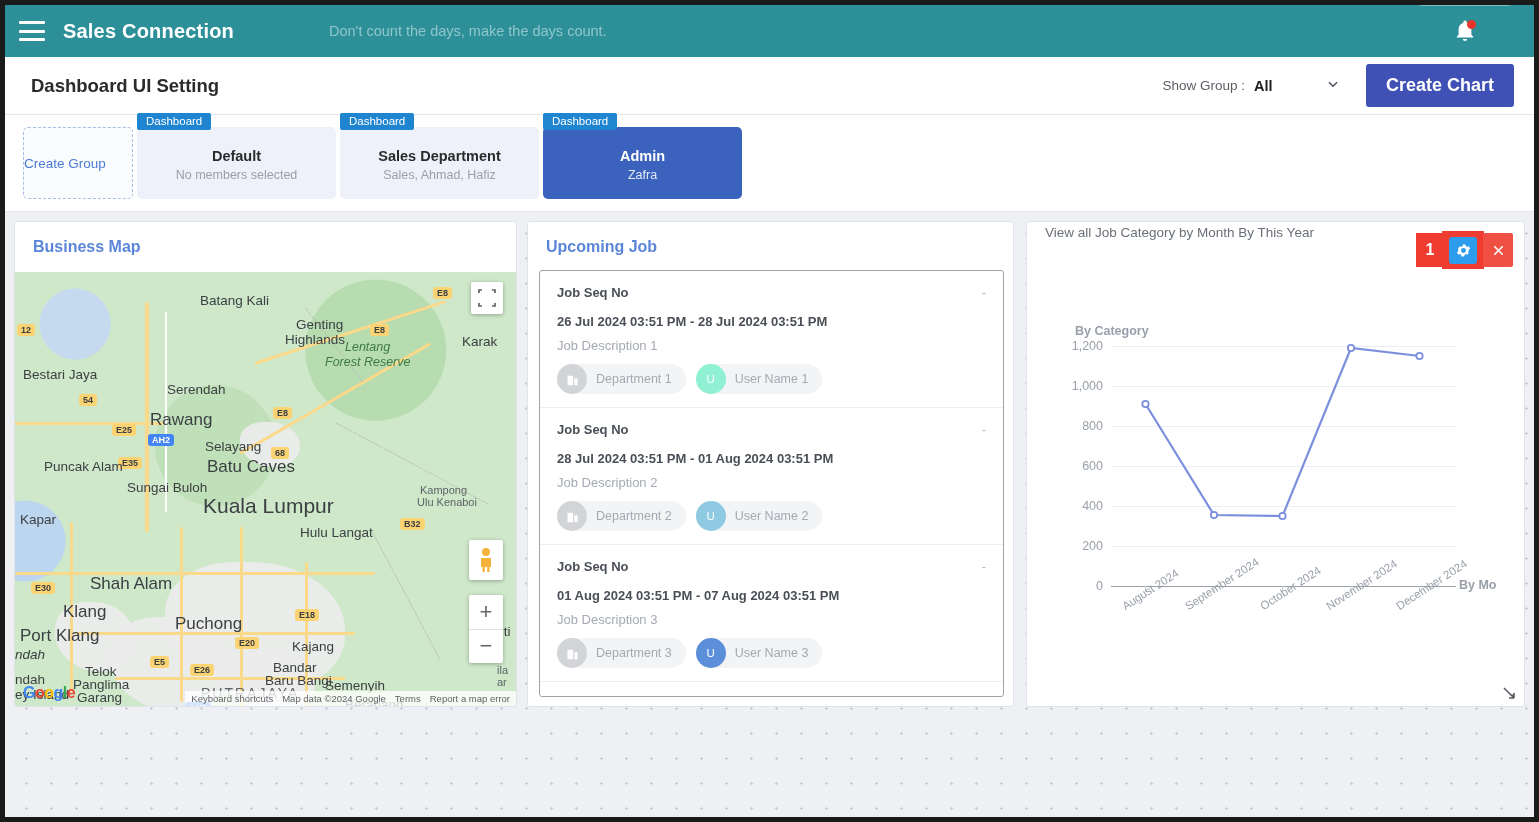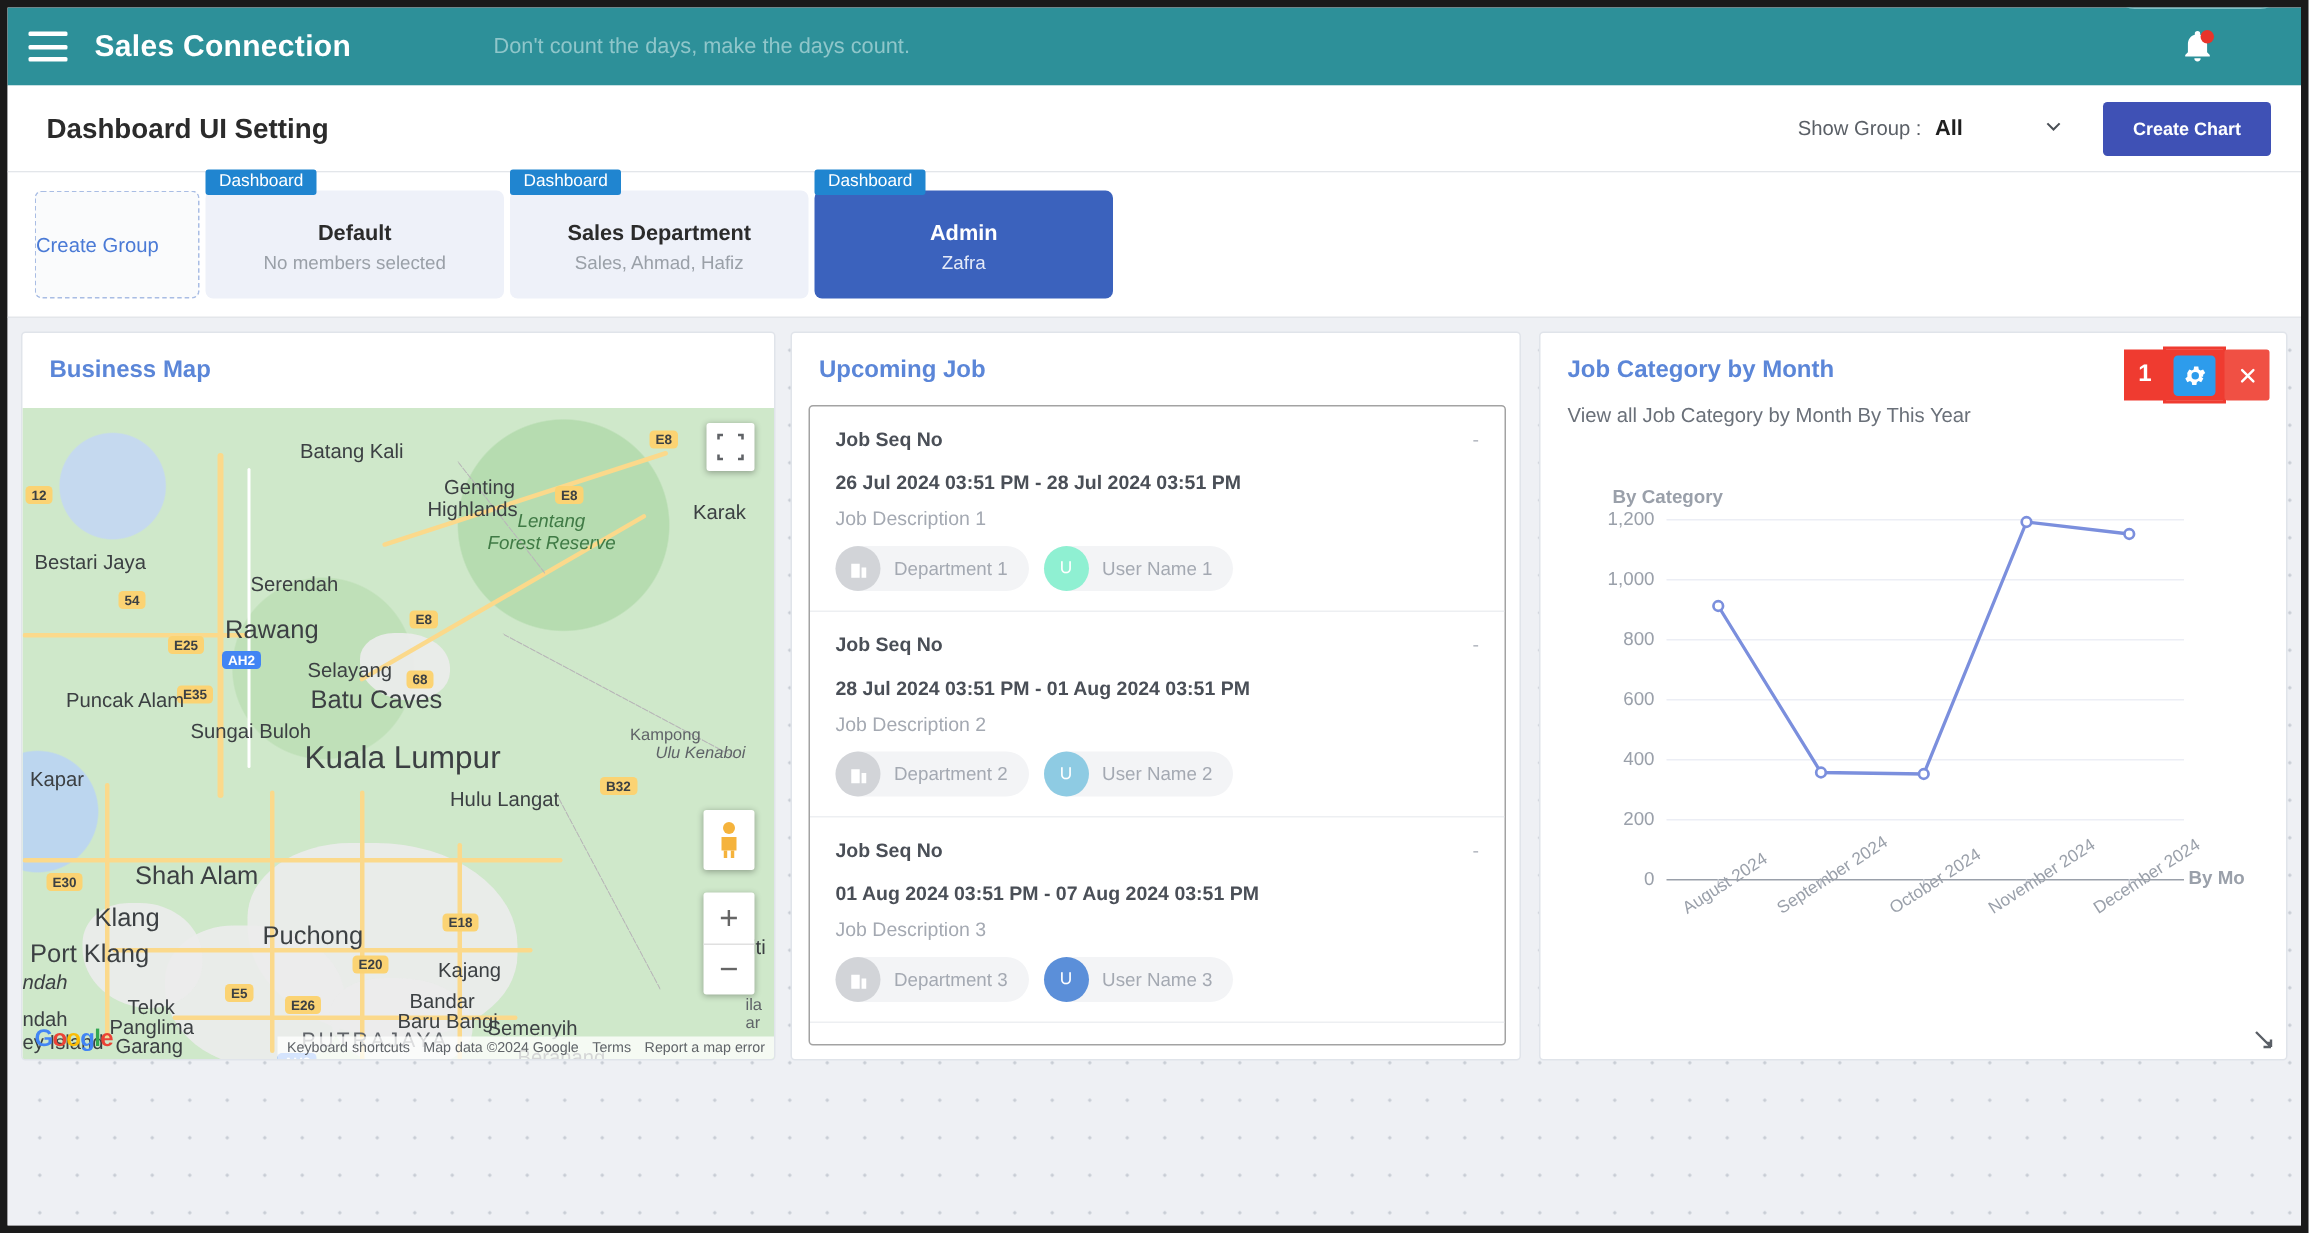--- a/index.html
+++ b/index.html
@@ -110,21 +110,21 @@
   #show-group-value {
     font-size: 14.5px; font-weight: bold; color: #1f1f1f;
     min-width: 72px;
   }
   #show-group-caret {
     color: #4a4f55; font-size: 13px; margin-right: 26px; cursor: pointer;
   }
   #create-chart-btn {
     background: #3f51b5;
     color: #ffffff;
-    font-size: 12px;
+    font-size: 18px;
     font-weight: bold;
     border: none;
     border-radius: 3px;
     padding: 11px 20px;
     cursor: pointer;
     white-space: nowrap;
     font-family: "Liberation Sans", sans-serif;
   }
 
   
@@ -577,21 +577,21 @@
         <div class="mlabel forest" style="left:310px;top:83px;">Forest Reserve</div>
         <div class="mlabel mid" style="left:447px;top:62px;">Karak</div>
         <div class="mlabel mid" style="left:8px;top:95px;">Bestari Jaya</div>
         <div class="mlabel mid" style="left:152px;top:110px;">Serendah</div>
         <div class="mlabel big" style="left:135px;top:138px;">Rawang</div>
         <div class="mlabel mid" style="left:190px;top:167px;">Selayang</div>
         <div class="mlabel big" style="left:192px;top:185px;">Batu Caves</div>
         <div class="mlabel mid" style="left:16px;top:187px;margin-left:13px;">Puncak Alam</div>
         <div class="mlabel mid" style="left:112px;top:208px;">Sungai Buloh</div>
         <div class="mlabel" style="left:405px;top:212px;">Kampong</div>
-        <div class="mlabel" style="left:422px;top:224px;font-style:italic;">Ulu Kenaboi</div>
+        <div class="mlabel" style="left:402px;top:224px;">Ulu Kenaboi</div>
         <div class="mlabel" style="left:188px;top:222px;font-size:21px;color:#3c4043;font-weight:500;">Kuala Lumpur</div>
         <div class="mlabel mid" style="left:285px;top:253px;">Hulu Langat</div>
         <div class="mlabel mid" style="left:5px;top:240px;">Kapar</div>
         <div class="mlabel big" style="left:75px;top:302px;">Shah Alam</div>
         <div class="mlabel big" style="left:48px;top:330px;">Klang</div>
         <div class="mlabel big" style="left:160px;top:342px;">Puchong</div>
         <div class="mlabel big" style="left:5px;top:354px;">Port Klang</div>
         <div class="mlabel mid" style="left:277px;top:367px;">Kajang</div>
         <div class="mlabel mid" style="left:258px;top:388px;">Bandar</div>
         <div class="mlabel mid" style="left:250px;top:401px;">Baru Bangi</div>
@@ -721,23 +721,20 @@
           <div class="job-row1">
             <span class="job-seq">Job Seq No</span>
             <span class="job-dash">-</span>
           </div>
         </div>
 
       </div>
     </div>
 
     <div class="panel" id="panel-chart">
-      <div class="panel-head">
-        <div class="panel-title">Job Category by Month</div>
-      </div>
       <div id="chart-sub">View all Job Category by Month By This Year</div>
 
       <div id="chart-actions">
         <div id="annot-badge">1</div>
         <div id="gear-wrap">
           <div id="gear-btn">
             <svg width="17" height="17" viewBox="0 0 24 24" fill="#ffffff" aria-hidden="true">
               <path d="M19.4 13a7.6 7.6 0 0 0 0-2l2-1.6-2-3.4-2.4 1a7.6 7.6 0 0 0-1.7-1l-.4-2.6h-4l-.4 2.6c-.6.2-1.2.6-1.7 1l-2.4-1-2 3.4L4.6 11a7.6 7.6 0 0 0 0 2l-2 1.6 2 3.4 2.4-1c.5.4 1.1.8 1.7 1l.4 2.6h4l.4-2.6c.6-.2 1.2-.6 1.7-1l2.4 1 2-3.4-2-1.6zM12 15.5A3.5 3.5 0 1 1 12 8.5a3.5 3.5 0 0 1 0 7z"></path>
             </svg>
           </div>

